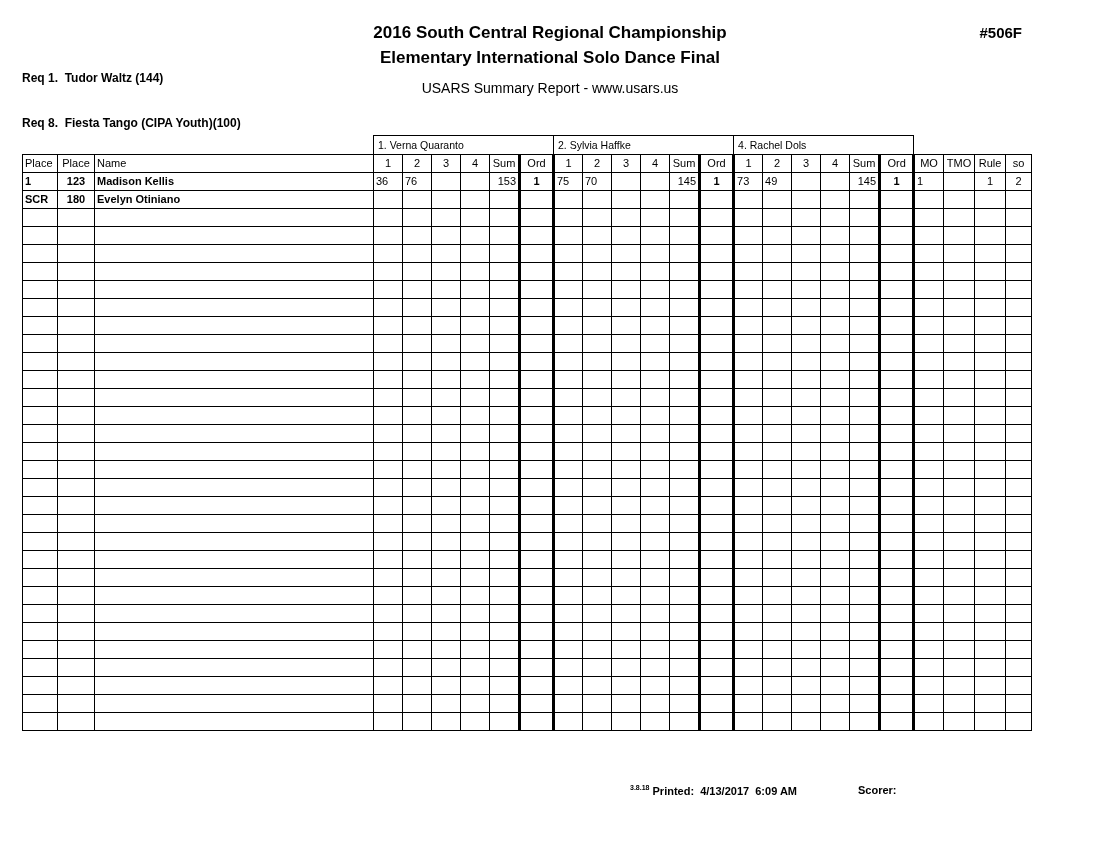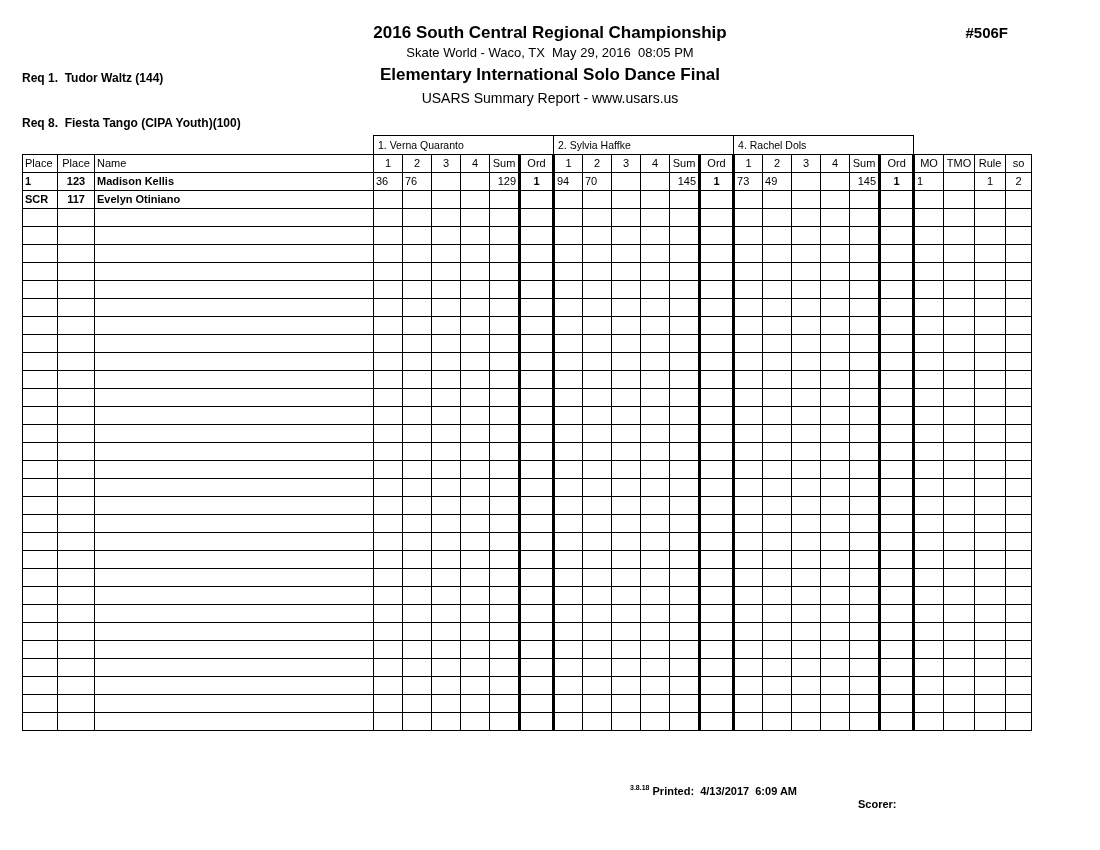--- a/index.html
+++ b/index.html
@@ -21,23 +21,23 @@
     white-space: pre;
   }
   .title-block {
     position: absolute; left: 0; top: 23px; width: 1100px;
     text-align: center;
   }
   .title-block > div { white-space: pre; }
   .t-main   { font-size: 17px; font-weight: bold; }
   .t-venue  { font-size: 13px; margin-top: 2px; }
   .t-event  { font-size: 17px; font-weight: bold; margin-top: 5px; }
-  .t-report { font-size: 14px; margin-top: 5px; }
+  .t-report { font-size: 14px; margin-top: 12px; }
   .event-number {
-    position: absolute; right: 92px; top: 24px;
+    position: absolute; right: 78px; top: 24px;
     font-size: 15px; font-weight: bold;
   }
 
   
   #score-table {
     position: absolute; left: 22px; top: 135px;
     border-collapse: collapse; table-layout: fixed;
     width: 827px;
     font-size: 11px;
   }
@@ -62,35 +62,34 @@
   #score-table td.ar { text-align: right; }
 
   
   .footer {
     position: absolute; left: 22px; top: 784px; width: 1011px;
     height: 16px; font-size: 11px;
   }
   .footer .printed-group { position: absolute; left: 608px; top: 0; white-space: pre; }
   .footer .version { font-size: 7px; vertical-align: super; font-weight: bold; }
   .footer .printed { font-weight: bold; }
-  .footer .scorer  { position: absolute; left: 836px; top: 14px; font-weight: bold; }
+  .footer .scorer  { position: absolute; left: 836px; top: 0; font-weight: bold; }
 </style>
 </head>
 <body>
 
 <div class="page">
 
   <div class="req-block">
     <div>Req 1.  Tudor Waltz (144)</div>
     <div>Req 8.  Fiesta Tango (CIPA Youth)(100)</div>
   </div>
 
   <div class="title-block">
     <div class="t-main">2016 South Central Regional Championship</div>
-    <div class="t-venue">Skate World - Waco, TX  May 29, 2016  08:05 PM</div>
     <div class="t-event">Elementary International Solo Dance Final</div>
     <div class="t-report">USARS Summary Report - www.usars.us</div>
   </div>
 
   <div class="event-number">#506F</div>
 
   <table id="score-table">
       <colgroup>
         <col style="width: 35px;">
         <col style="width: 37px;">
@@ -154,42 +153,42 @@
           <td>so</td>
         </tr>
         <tr>
           <td class="b al">1</td>
           <td class="b">123</td>
           <td class="b al">Madison Kellis</td>
           <td class="al">36</td>
           <td class="al">76</td>
           <td class="al"></td>
           <td class="al"></td>
-          <td class="ar">129</td>
+          <td class="ar">153</td>
           <td class="ord b">1</td>
-          <td class="al">94</td>
+          <td class="al">75</td>
           <td class="al">70</td>
           <td class="al"></td>
           <td class="al"></td>
           <td class="ar">145</td>
           <td class="ord b">1</td>
           <td class="al">73</td>
           <td class="al">49</td>
           <td class="al"></td>
           <td class="al"></td>
           <td class="ar">145</td>
           <td class="ord b">1</td>
           <td class="al">1</td>
           <td></td>
           <td>1</td>
           <td>2</td>
         </tr>
         <tr>
           <td class="b al">SCR</td>
-          <td class="b">117</td>
+          <td class="b">180</td>
           <td class="b al">Evelyn Otiniano</td>
           <td class="al"></td>
           <td class="al"></td>
           <td class="al"></td>
           <td class="al"></td>
           <td class="ar"></td>
           <td class="ord b"></td>
           <td class="al"></td>
           <td class="al"></td>
           <td class="al"></td>

